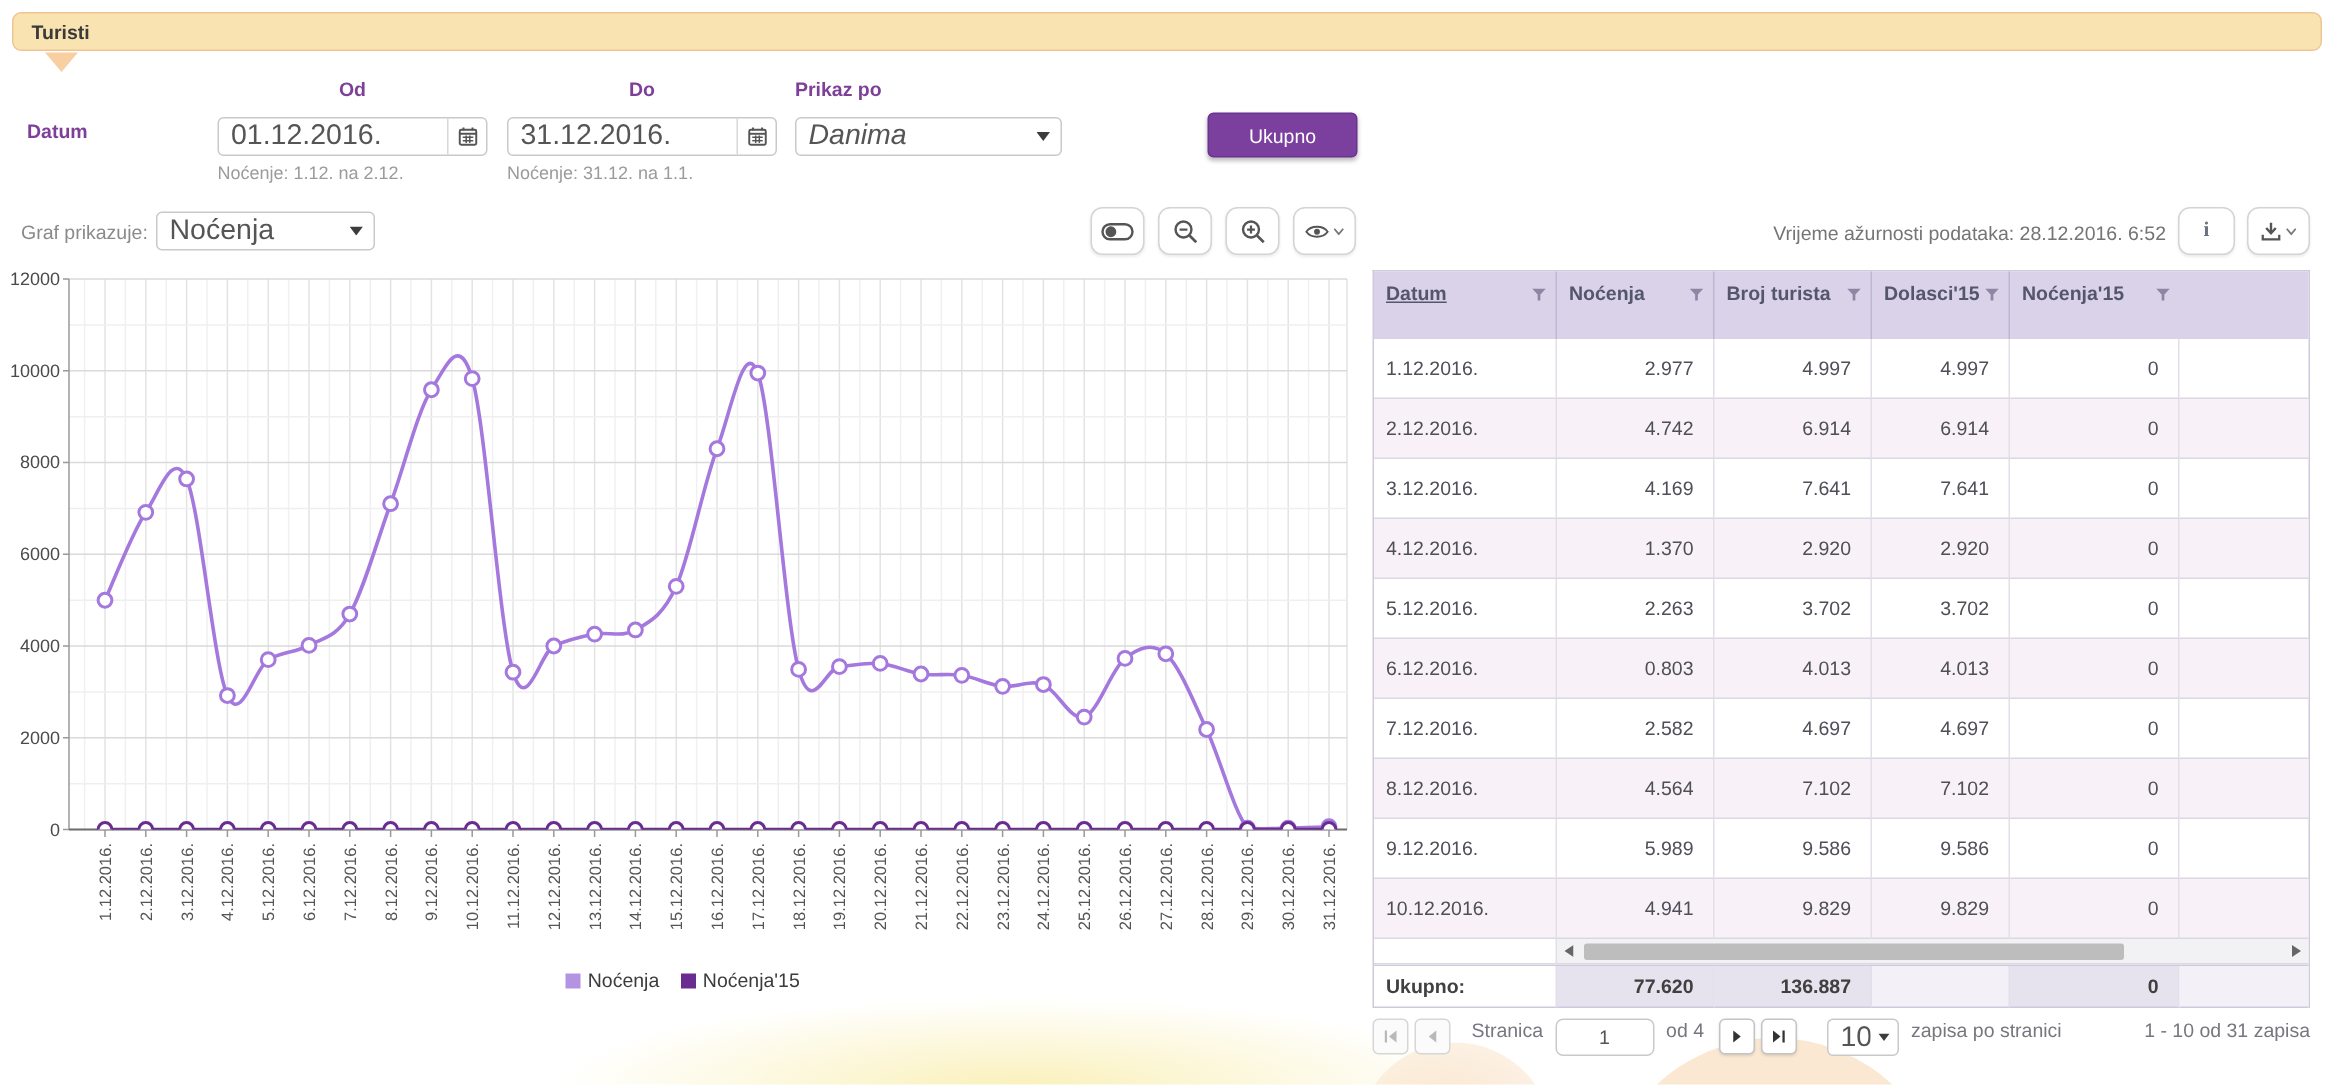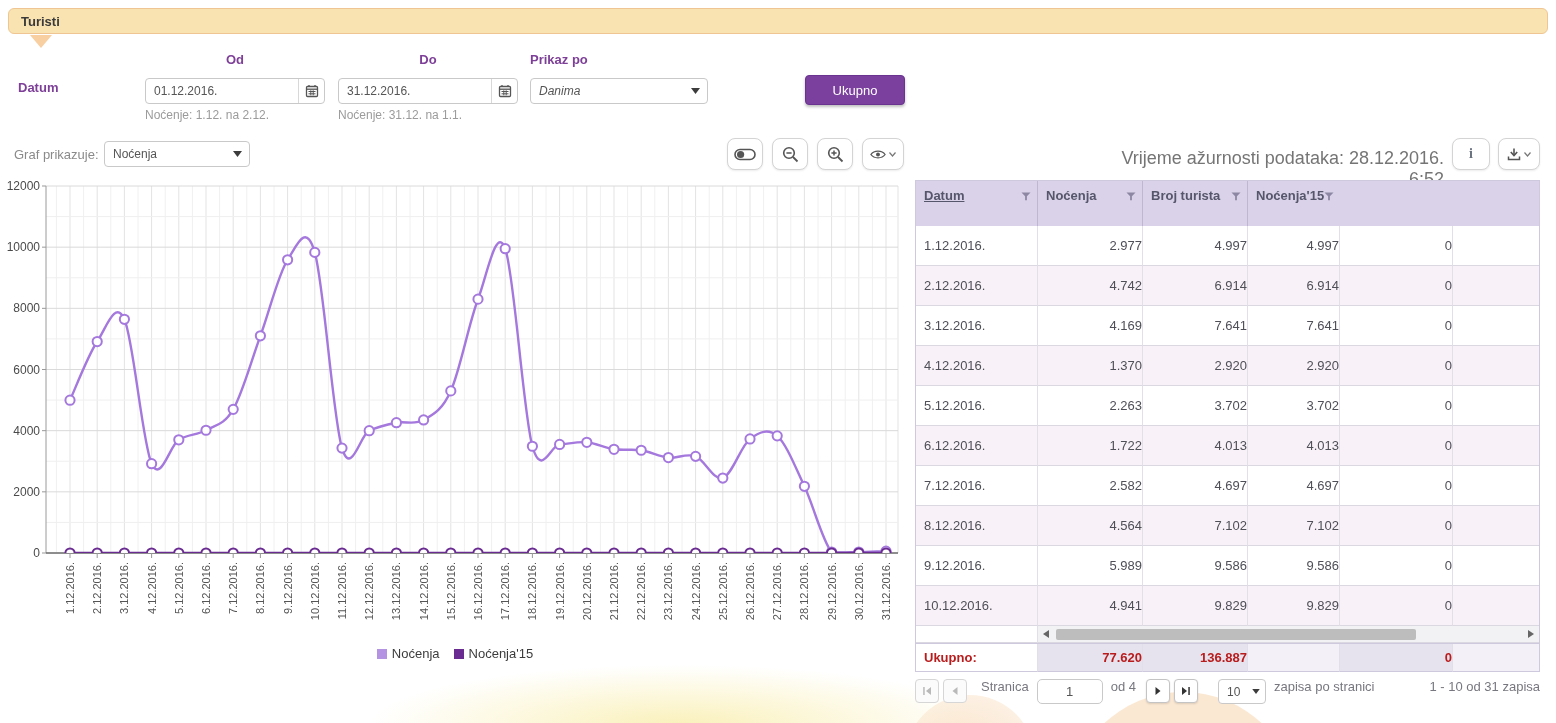--- a/index.html
+++ b/index.html
@@ -14,35 +14,35 @@
             display:flex; align-items:center; padding-left:12px; }
   #topbar .tab-title { font-size:13px; font-weight:bold; color:#3a3a3a; }
   #tab-pointer { left:30px; top:35px; width:0; height:0; z-index:3;
                  border-left:11px solid transparent; border-right:11px solid transparent;
                  border-top:13px solid #F7CFA0; }
 
   
   .form-label { color:#7D3F98; font-weight:bold; font-size:13px; }
   .hint { color:#9b9b9b; font-size:12px; }
   .inputbox { background:#fff; border:1px solid #c9c9c9; border-radius:4px;
-              display:flex; align-items:center; font-size:12px; color:#555; }
+              display:flex; align-items:center; font-size:19px; color:#555; }
   .inputbox .val { flex:1; padding-left:8px; white-space:nowrap; overflow:hidden; }
   .icon-btn { display:flex; align-items:center; justify-content:center; cursor:pointer; }
   .cal-btn { width:26px; height:24px; border-left:1px solid #d8d8d8; }
   .dd-arrow { width:24px; display:flex; justify-content:center; }
   #dohvati-btn { left:805px; top:75px; width:100px; height:30px; background:#7B3F9E;
                  border:1px solid #6a3390; border-radius:4px; color:#fff; font-size:13px;
                  display:flex; align-items:center; justify-content:center; cursor:pointer;
                  box-shadow:0 2px 3px rgba(0,0,0,.25); z-index:2; }
 
   
   .tool-btn { background:#fff; border:1px solid #d4d4d4; border-radius:8px; height:32px;
               display:flex; align-items:center; justify-content:center;
               box-shadow:0 1px 2px rgba(0,0,0,.08); cursor:pointer; }
-  .updated { font-size:18px; color:#757575; }
+  .updated { font-size:13px; color:#757575; }
 
   
   #chart-wrap { left:6px; top:178px; width:902px; height:472px; z-index:1; }
   #legend { left:0; top:646px; width:910px; display:flex; justify-content:center;
             gap:14px; z-index:2; }
   .legend-item { display:flex; align-items:center; gap:5px; font-size:13px; color:#3c3c3c; cursor:pointer; }
   .legend-swatch { width:10px; height:10px; display:inline-block; }
 
   
   #grid { left:915px; top:180px; width:625px; z-index:2; background:#fff;
@@ -52,34 +52,34 @@
   .th { border-right:1px solid #bfb7d2; display:flex; align-items:flex-start;
         justify-content:space-between; padding:8px 6px 0 8px; font-size:13px;
         font-weight:bold; color:#55566b; cursor:pointer; line-height:1.15; }
   .th:last-child { border-right:none; }
   .th .sorted { text-decoration:underline; }
   .tr { display:grid; grid-template-columns:122px 105px 105px 92px 113px 86px; height:40px; }
   .tr.alt { background:#F8F1F8; }
   .td { border-right:1px solid #e3dfe9; border-bottom:1px solid #dcd8e2;
         font-size:13px; color:#4f4f58; display:flex; align-items:center; }
   .td:last-child { border-right:none; }
-  .td.num { justify-content:flex-end; }
+  .td.num { justify-content:flex-end; padding-right:13px; }
   .td.date { padding-left:8px; }
 
   
   #hscroll { display:flex; height:17px; }
   #hscroll .spacer { width:122px; background:#fff; border-right:1px solid #e3dfe9; border-bottom:1px solid #dcd8e2;}
   #hscroll .track { flex:1; background:#F2F1F3; display:flex; align-items:center; border-bottom:1px solid #dcd8e2; }
   .sb-arrow { width:16px; display:flex; align-items:center; justify-content:center; cursor:pointer; }
   #hscroll .thumb { width:360px; height:11px; background:#BDBDBD; border-radius:2px; margin-left:2px; cursor:grab; }
 
   
   .totrow { display:grid; grid-template-columns:122px 105px 105px 92px 113px 86px; height:29px;
             border-top:1px solid #cfc9dd; }
-  .totrow .td { font-weight:bold; color:#b91c1c; border-bottom:1px solid #cfc9dd; }
+  .totrow .td { font-weight:bold; color:#404040; border-bottom:1px solid #cfc9dd; }
   .totrow .fill { background:#E6E2EE; }
   .totrow .fill-light { background:#F3F1F7; }
 
   
   #pager { left:915px; top:679px; width:625px; height:28px; display:flex;
            align-items:flex-start; z-index:2; font-size:13px; color:#77777f; }
   .pg-btn { width:24px; height:24px; border:1px solid #d6d6d6; border-radius:4px;
             background:#FBFBFB; display:flex; align-items:center; justify-content:center;
             margin-right:4px; cursor:pointer; }
   .pg-btn.enabled { background:#fff; border-color:#c4c4c4; box-shadow:0 1px 2px rgba(0,0,0,.12); }
@@ -474,20 +474,26 @@
             <polygon points="0.5,0.5 9.5,0.5 5.9,4.3 5.9,8.3 4.1,8.3 4.1,4.3" fill="#8d87a3"></polygon>
           </svg>
         </div>
         <div class="th">
           <span>Broj turista</span>
           <svg width="10" height="9" viewBox="0 0 10 9" style="margin-top:3px;flex:none;">
             <polygon points="0.5,0.5 9.5,0.5 5.9,4.3 5.9,8.3 4.1,8.3 4.1,4.3" fill="#8d87a3"></polygon>
           </svg>
         </div>
         <div class="th">
+          <span>Dolasci'15</span>
+          <svg width="10" height="9" viewBox="0 0 10 9" style="margin-top:3px;flex:none;">
+            <polygon points="0.5,0.5 9.5,0.5 5.9,4.3 5.9,8.3 4.1,8.3 4.1,4.3" fill="#8d87a3"></polygon>
+          </svg>
+        </div>
+        <div class="th">
           <span>Noćenja'15</span>
           <svg width="10" height="9" viewBox="0 0 10 9" style="margin-top:3px;flex:none;">
             <polygon points="0.5,0.5 9.5,0.5 5.9,4.3 5.9,8.3 4.1,8.3 4.1,4.3" fill="#8d87a3"></polygon>
           </svg>
         </div>
       </div>
     <div>
         <div class="tr">
           <div class="td date">1.12.2016.</div>
           <div class="td num">2.977</div>
@@ -523,21 +529,21 @@
         <div class="tr">
           <div class="td date">5.12.2016.</div>
           <div class="td num">2.263</div>
           <div class="td num">3.702</div>
           <div class="td num">3.702</div>
           <div class="td num">0</div>
           <div class="td num"></div>
         </div>
         <div class="tr alt">
           <div class="td date">6.12.2016.</div>
-          <div class="td num">1.722</div>
+          <div class="td num">0.803</div>
           <div class="td num">4.013</div>
           <div class="td num">4.013</div>
           <div class="td num">0</div>
           <div class="td num"></div>
         </div>
         <div class="tr">
           <div class="td date">7.12.2016.</div>
           <div class="td num">2.582</div>
           <div class="td num">4.697</div>
           <div class="td num">4.697</div>

